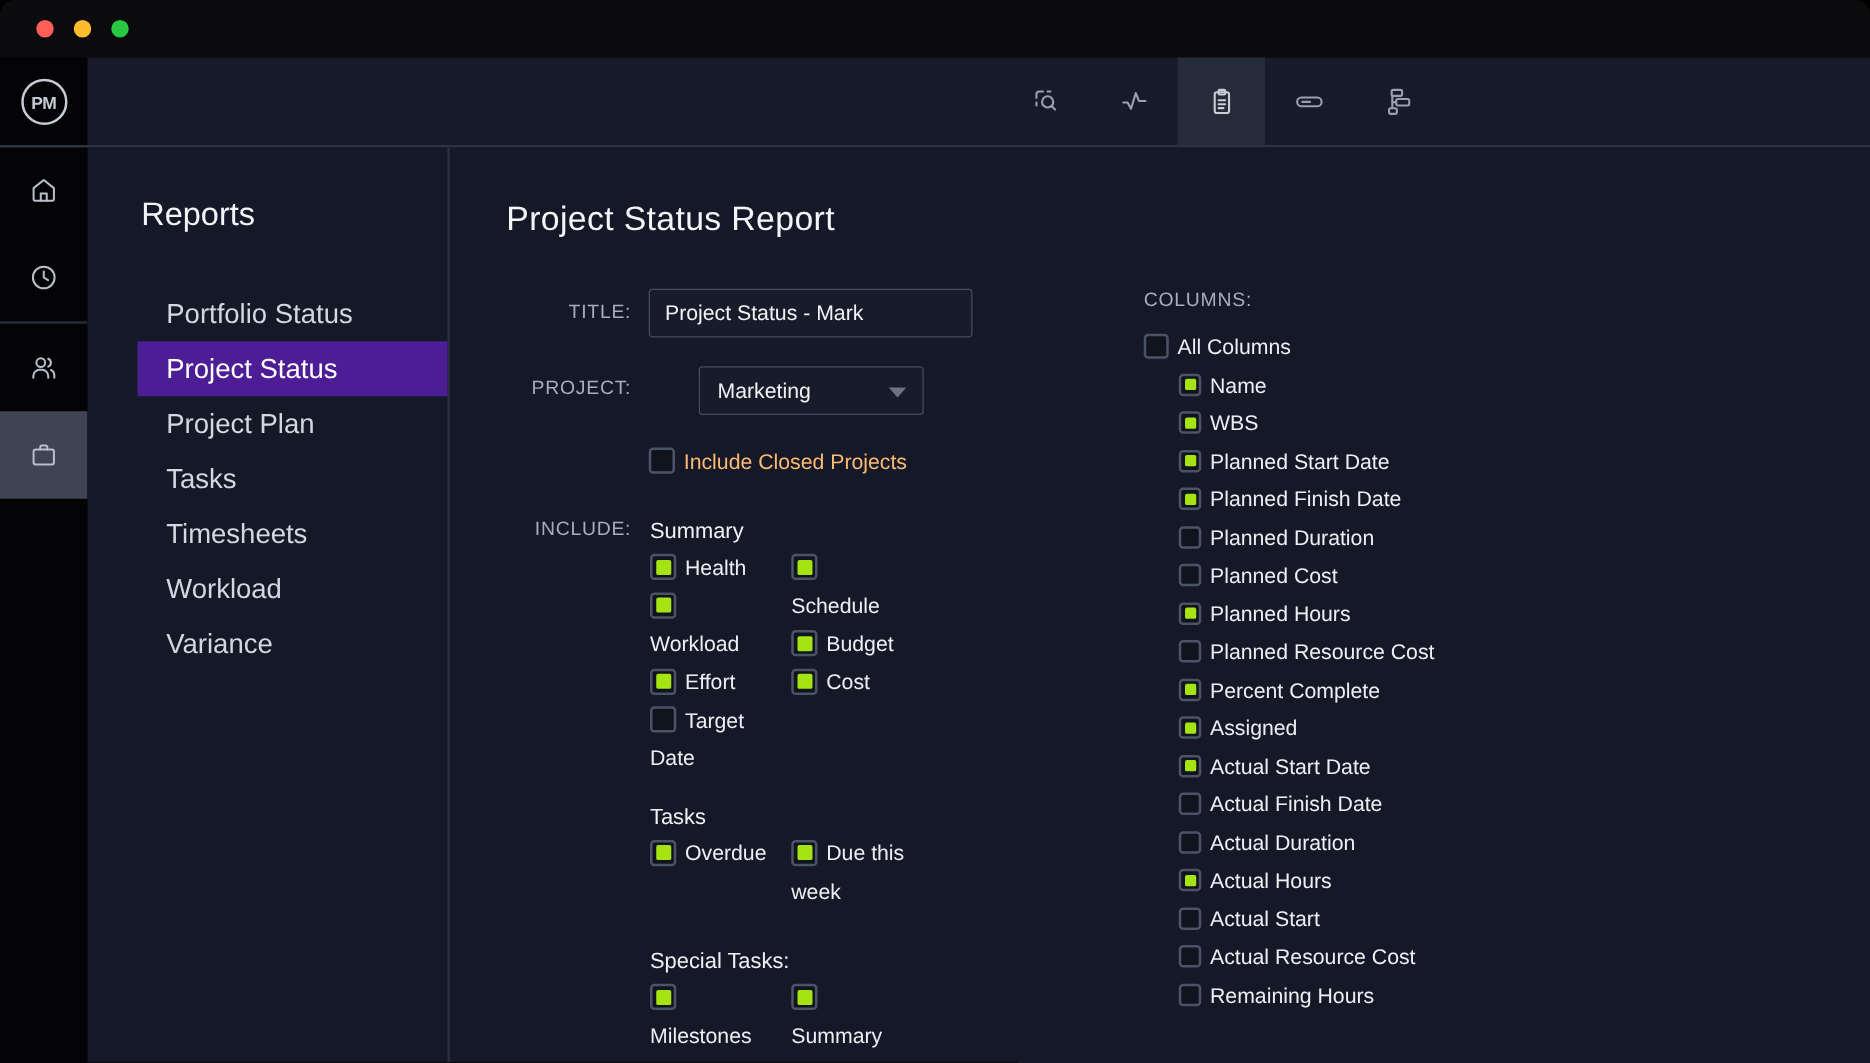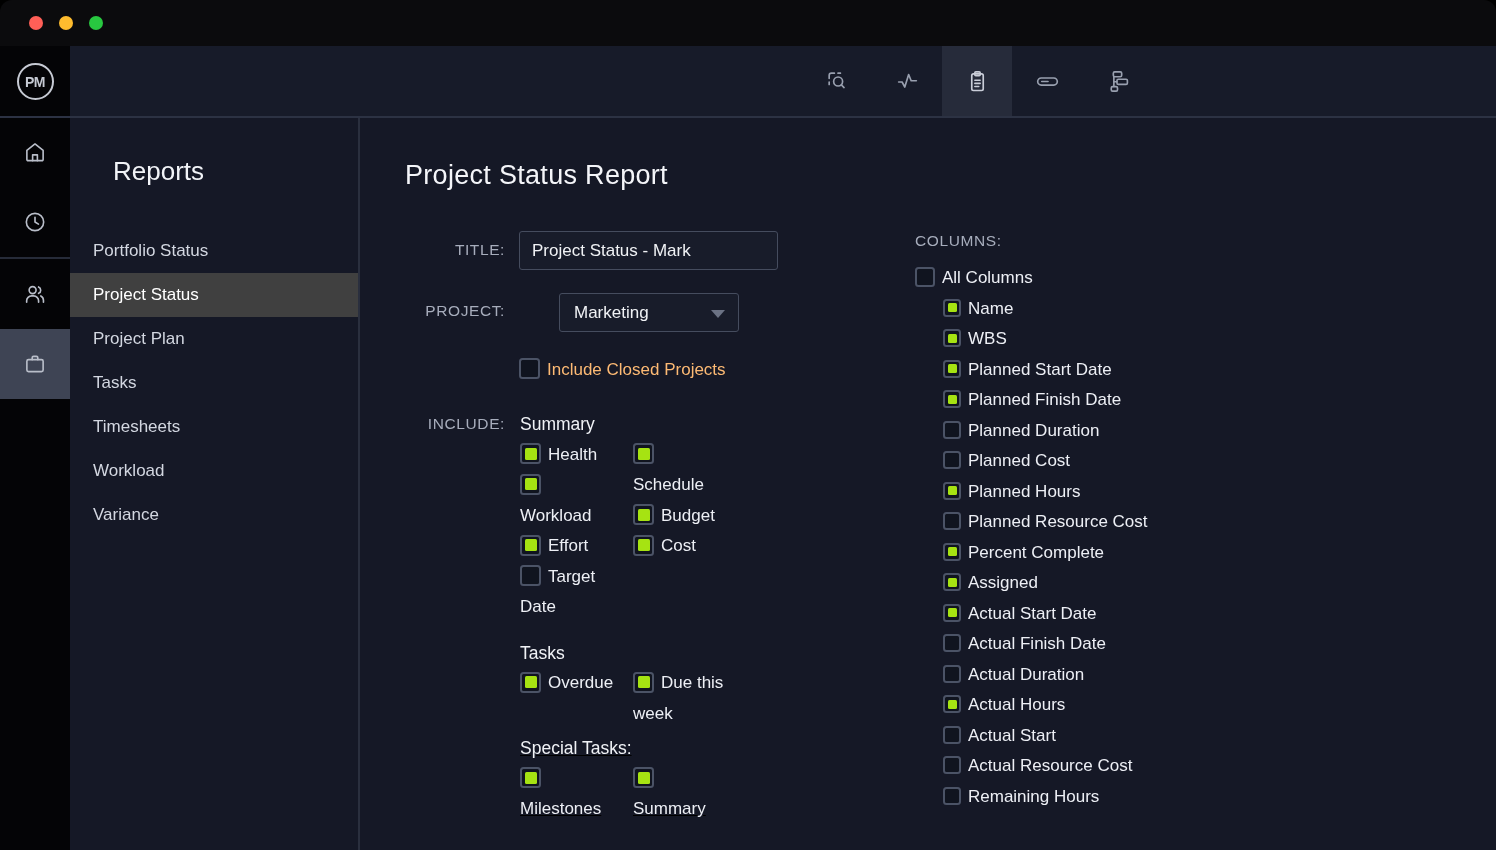--- a/index.html
+++ b/index.html
@@ -31,22 +31,22 @@
                  color:#99a0af; }
   .header-icon.active { background:#262b3a; color:#c9cdd8; }
   .app-hline { position:absolute; left:0; top:116px; width:1496px; height:2px; background:#2c3243; z-index:5; }
 
   
   .panel { position:absolute; left:70px; top:118px; width:290px; height:732px; background:#151826;
            border-right:2px solid #2a2f3e; }
   .panel-title { position:absolute; left:43px; top:38px; font-size:26px; color:#f2f4f8; }
   .panel-list { position:absolute; left:0; top:111px; width:100%; }
   .panel-row { height:44px; display:flex; align-items:center; padding-left:23px;
-               font-size:17px; color:#d3d7e1; cursor:default; }
-  .panel-row.selected { background:#404040; color:#fff; }
+               font-size:22px; color:#d3d7e1; cursor:default;margin-left:40px; }
+  .panel-row.selected { background:#4c1d95; color:#fff; }
 
   
   .main { position:absolute; left:360px; top:118px; width:1136px; height:732px; background:#151826; }
   .main-heading { position:absolute; left:45px; top:42px; font-size:27px; color:#f4f5f9; letter-spacing:0.3px; }
 
   .field-label { position:absolute; width:145px; text-align:right; font-size:15.5px;
                  color:#a7adbc; letter-spacing:0.6px; }
   .lbl-title   { left:0; top:123px; }
   .lbl-project { left:0; top:184px; }
   .lbl-include { left:0; top:297px; }
@@ -75,21 +75,21 @@
   .cb .dot { position:absolute; inset:2.5px; border-radius:1.5px; background:transparent; }
   .cb.checked .dot { background:#a6e312; }
 
   
   .include-groups { position:absolute; left:160px; top:291px; width:300px; }
   .inc-heading { line-height:30.5px; font-size:17.5px; color:#f0f2f6; }
   .inc-cols { display:flex; gap:18px; }
   .inc-col { width:95px; }
   .inc-item { line-height:30.5px; font-size:17px; color:#edeff5; }
   .inc-group + .inc-group { margin-top:15px; }
-  .inc-group:nth-child(3) { margin-top:4px;text-decoration:underline; }
+  .inc-group:nth-child(3) { margin-top:24px; }
 
   
   .columns-block { position:absolute; left:555px; top:114px; }
   .columns-label { font-size:15.5px; color:#a7adbc; letter-spacing:0.6px; margin-bottom:13px; }
   .col-row { line-height:30.5px; font-size:17px; color:#edeff5; white-space:nowrap; }
   .col-items { padding-left:28px; }
 
   svg { display:block; }
 </style>
 </head>

